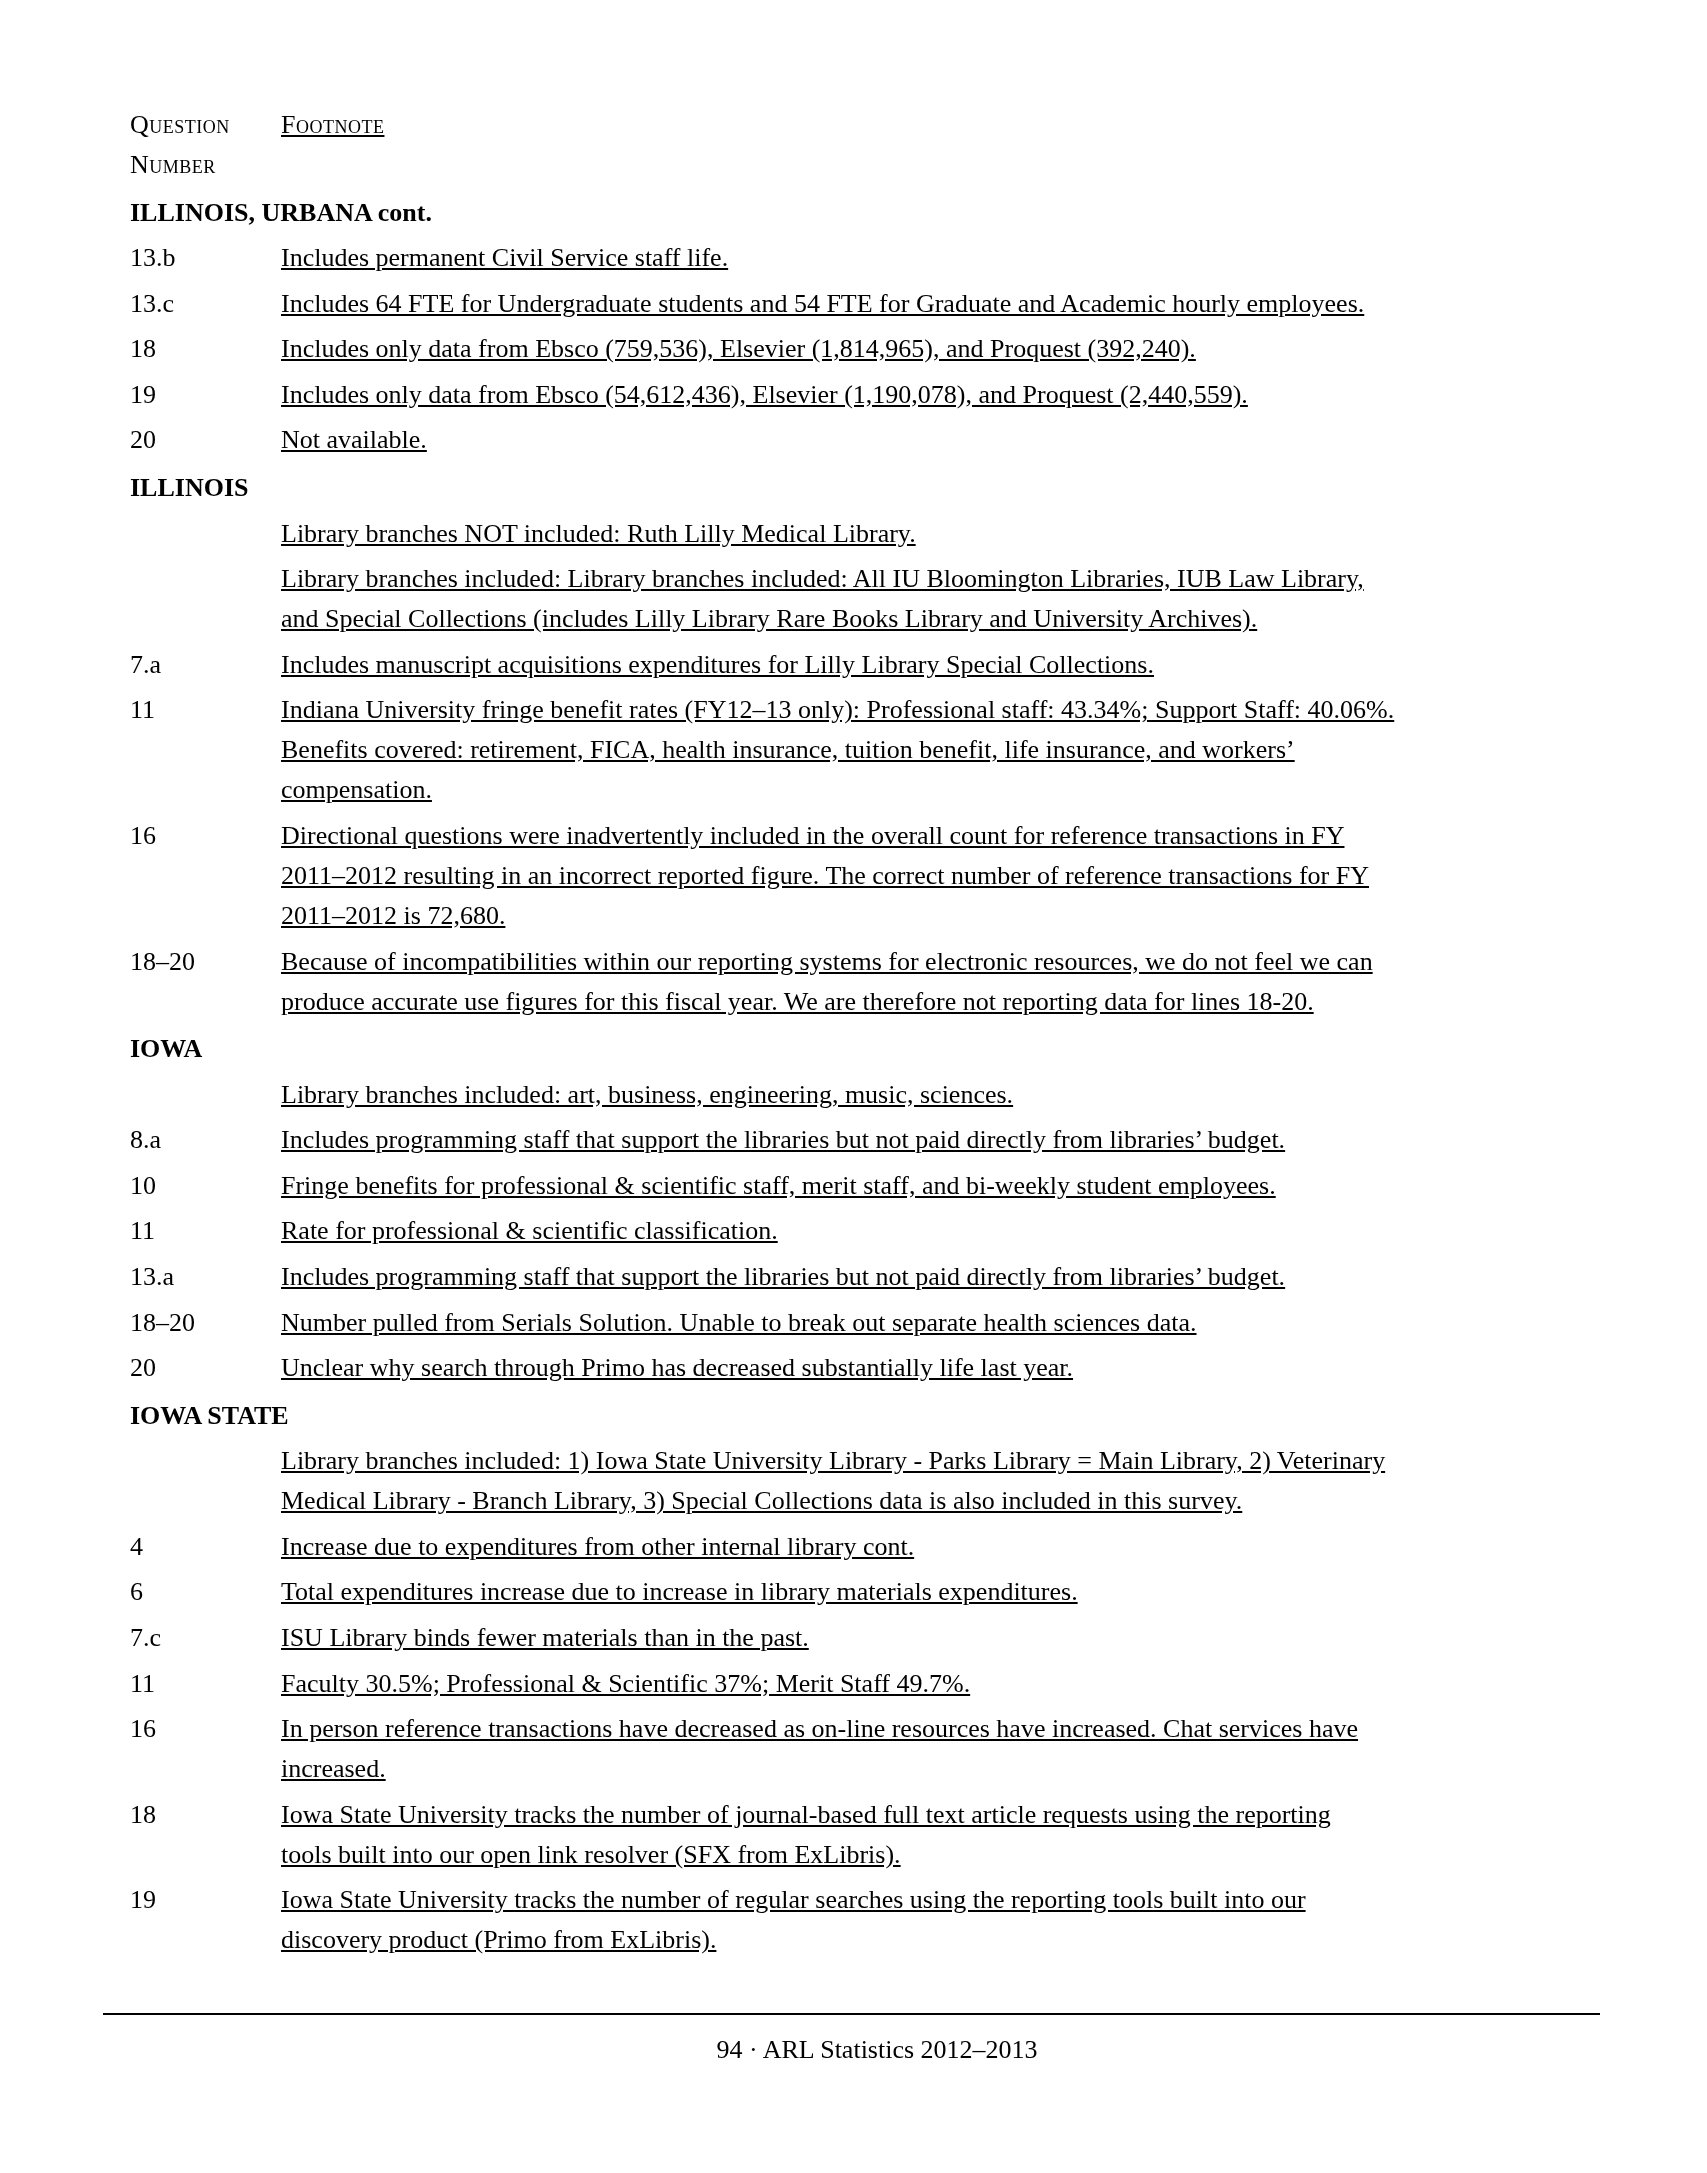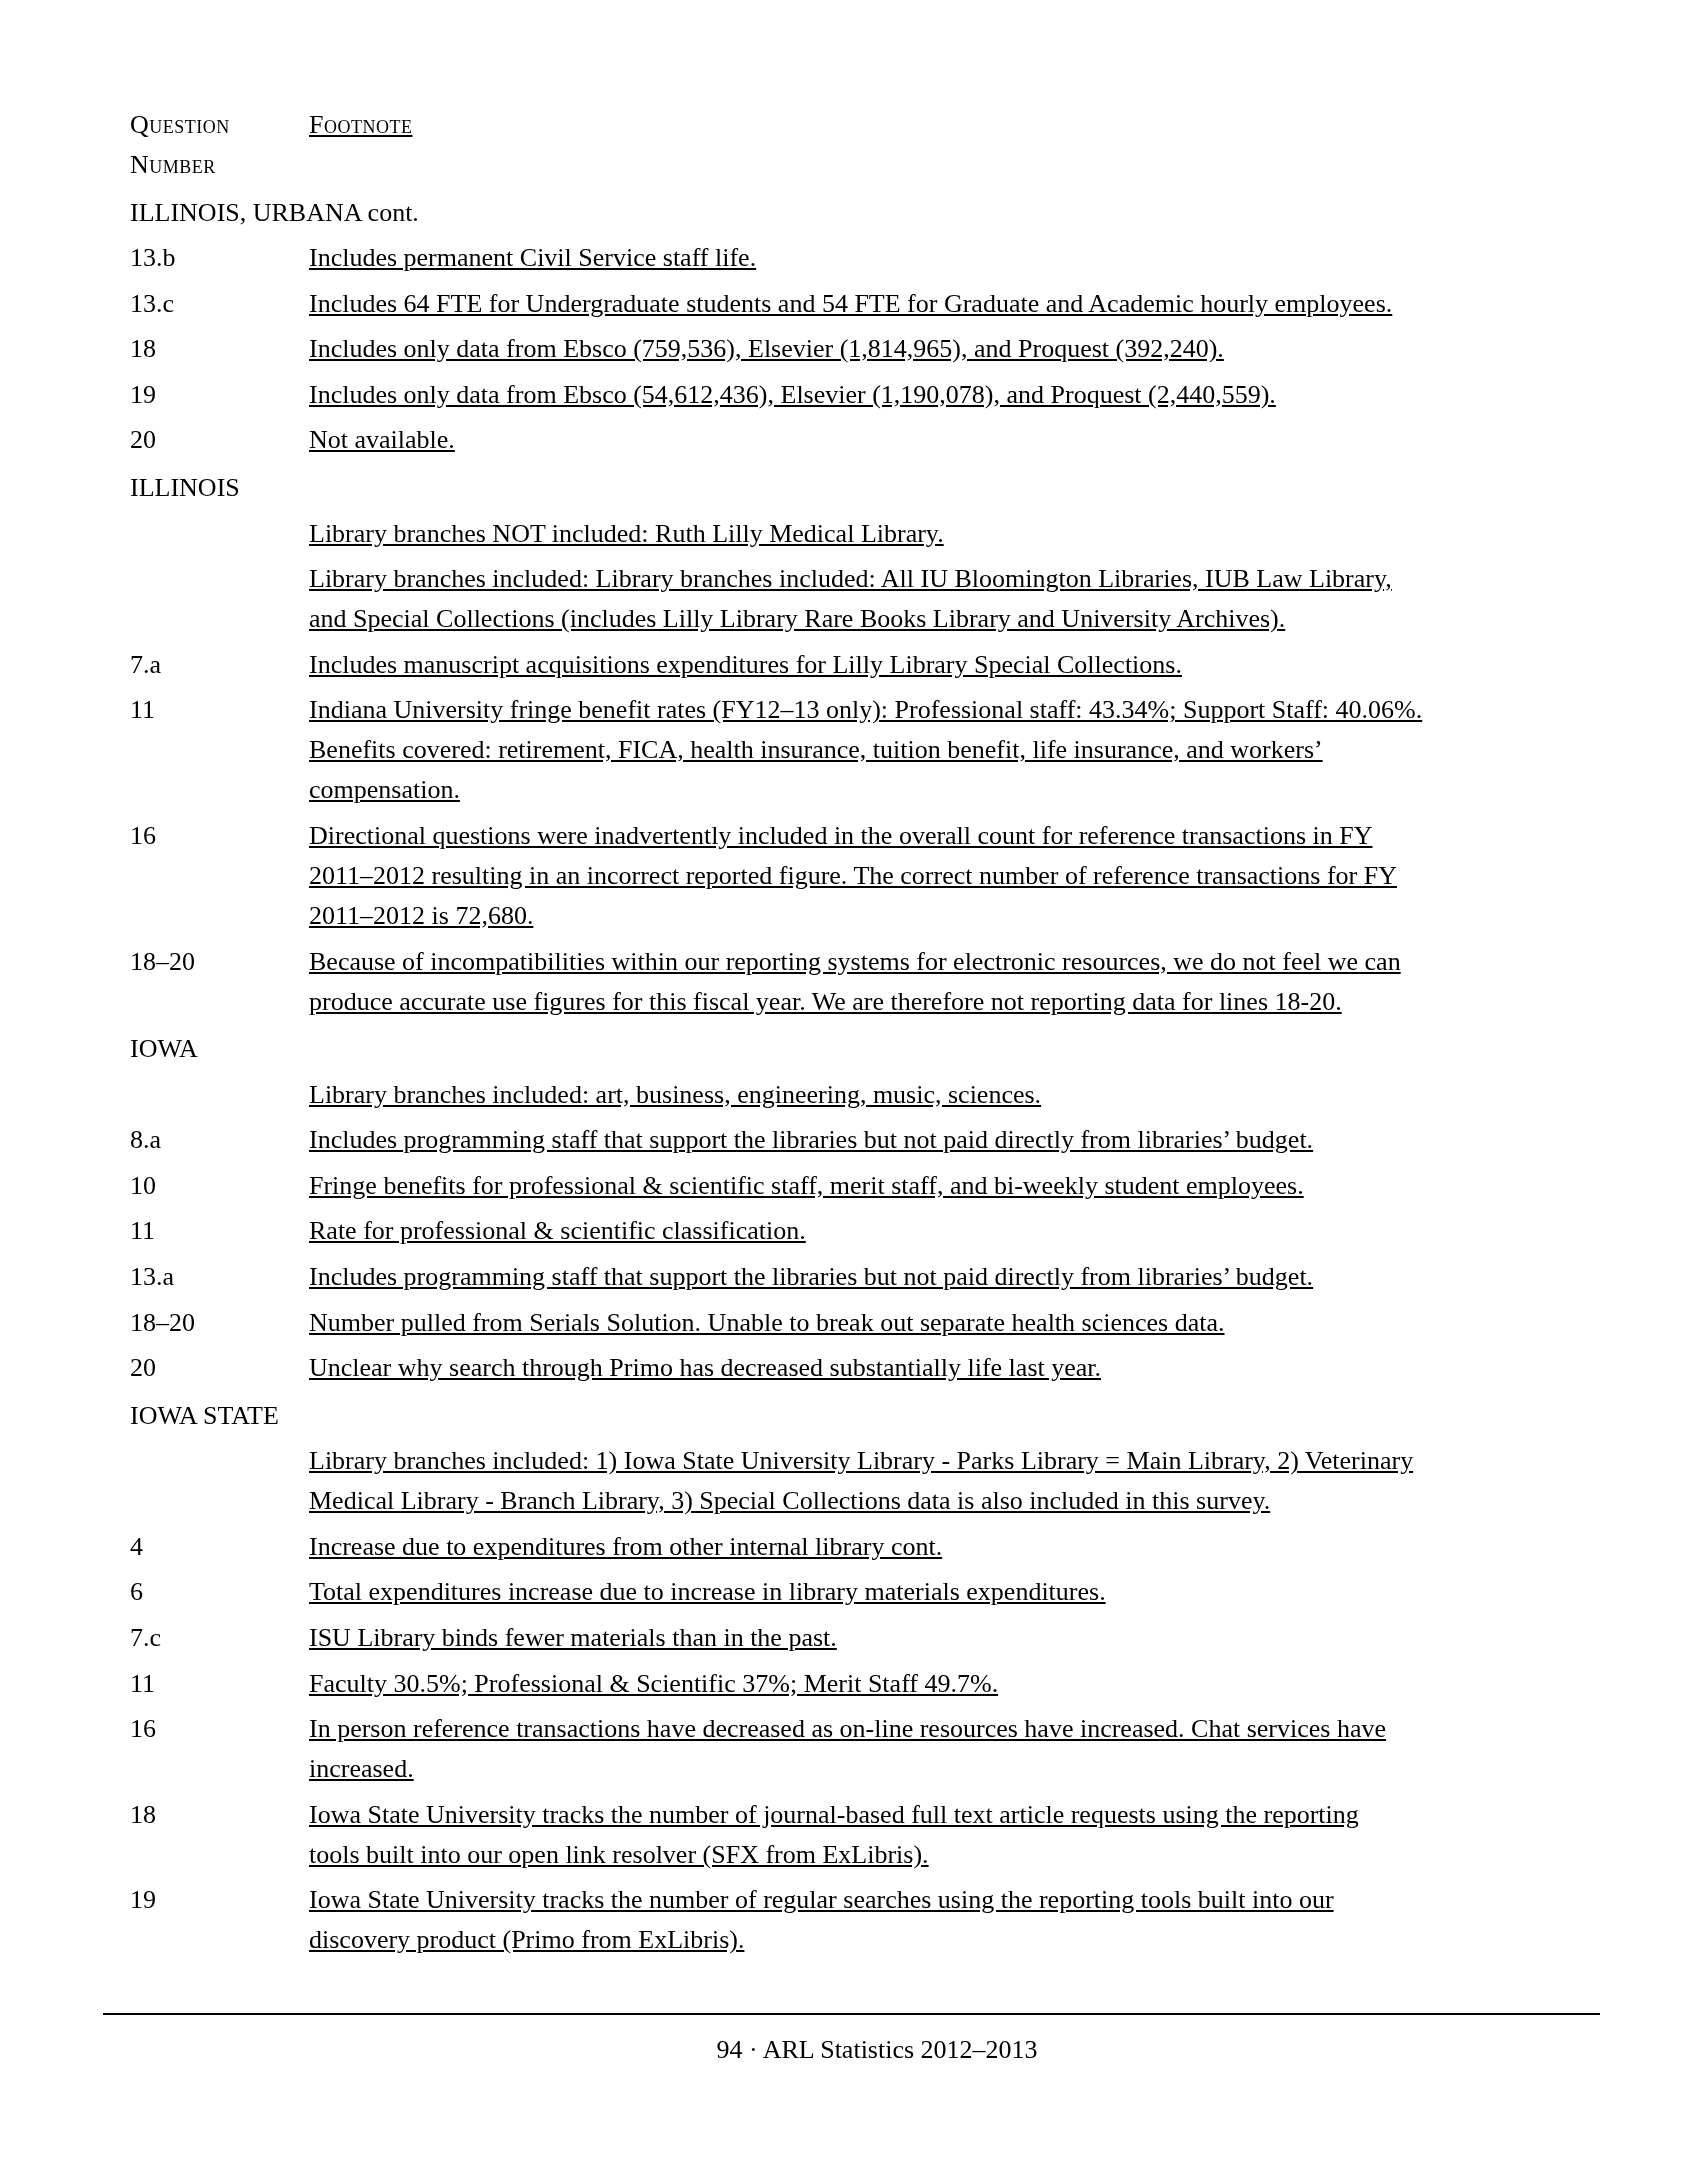--- a/index.html
+++ b/index.html
@@ -10,35 +10,35 @@
   }
   .page {
     position: relative;
     width: 1707px; height: 2173px;
     background: #ffffff;
     box-sizing: border-box;
     padding: 105px 56px 0 103px;
     overflow: hidden;
   }
   .content { margin-left: 27px; }
-  .row, .hdr-row { display: flex; margin-bottom: 5.6px; gap: 28px; }
+  .row, .hdr-row { display: flex; margin-bottom: 5.6px; }
   .num {
     flex: 0 0 151px; width: 151px;
     font-size: 26px; line-height: 40px;
     white-space: pre-line;
   }
   .txt {
     flex: 1 1 auto;
     font-size: 26px; line-height: 40px;
     white-space: pre-line;
     text-decoration: underline;
   }
   .sc { font-variant: small-caps; letter-spacing: 0.5px; }
   .section-title {
-    font-weight: normal;
+    font-weight: bold;
     font-size: 26px; line-height: 40px;
     margin: 7.5px 0 5.6px 0;
   }
   .rule {
     margin-top: 53px;
     height: 1.9px; width: 1497px;
     background: #000000;
   }
   .footer {
     margin-top: 15px;

